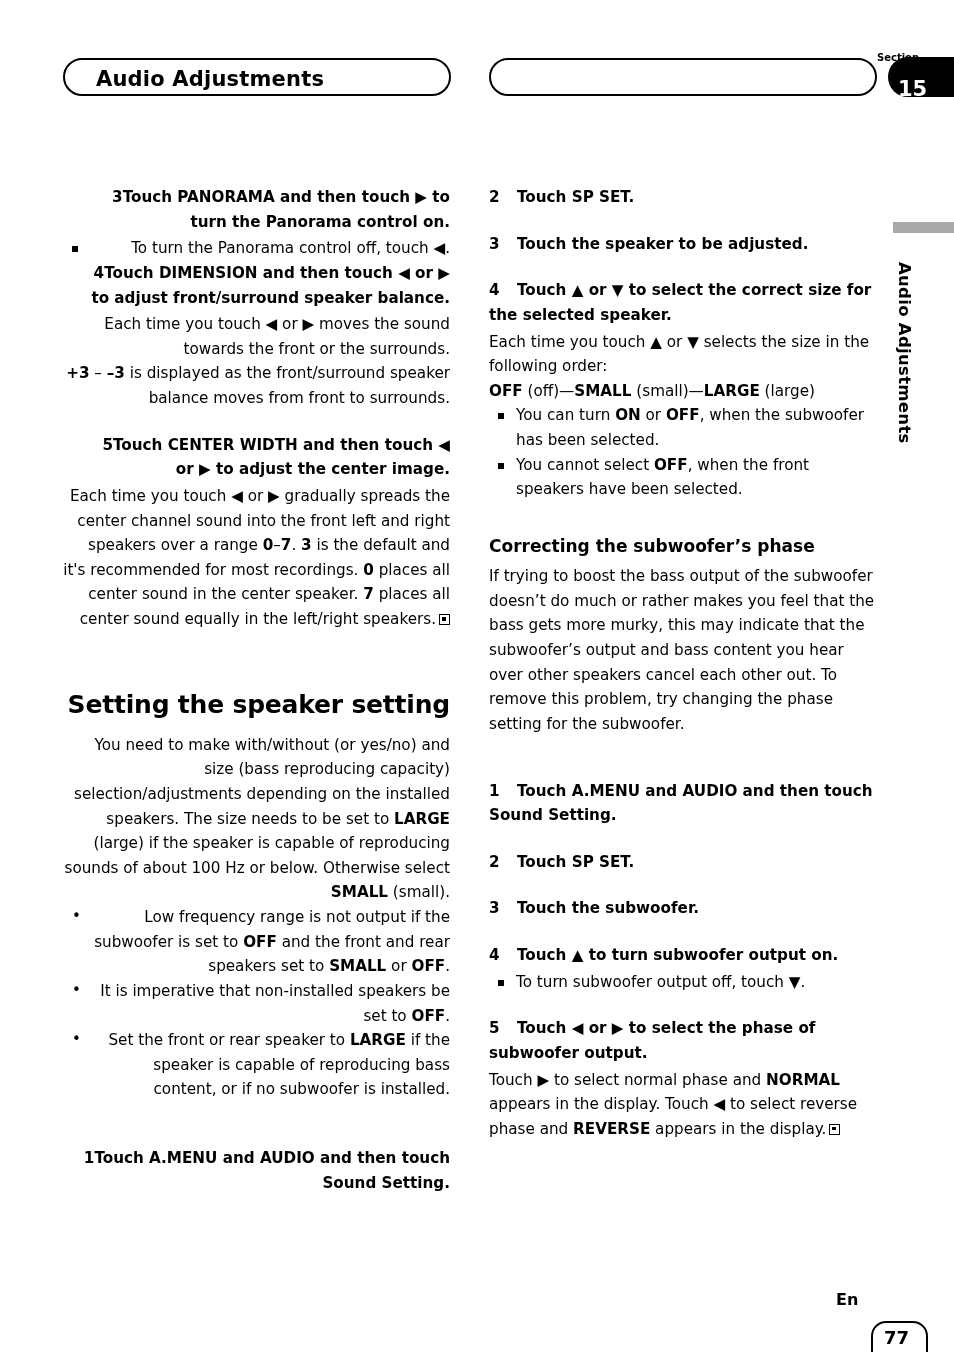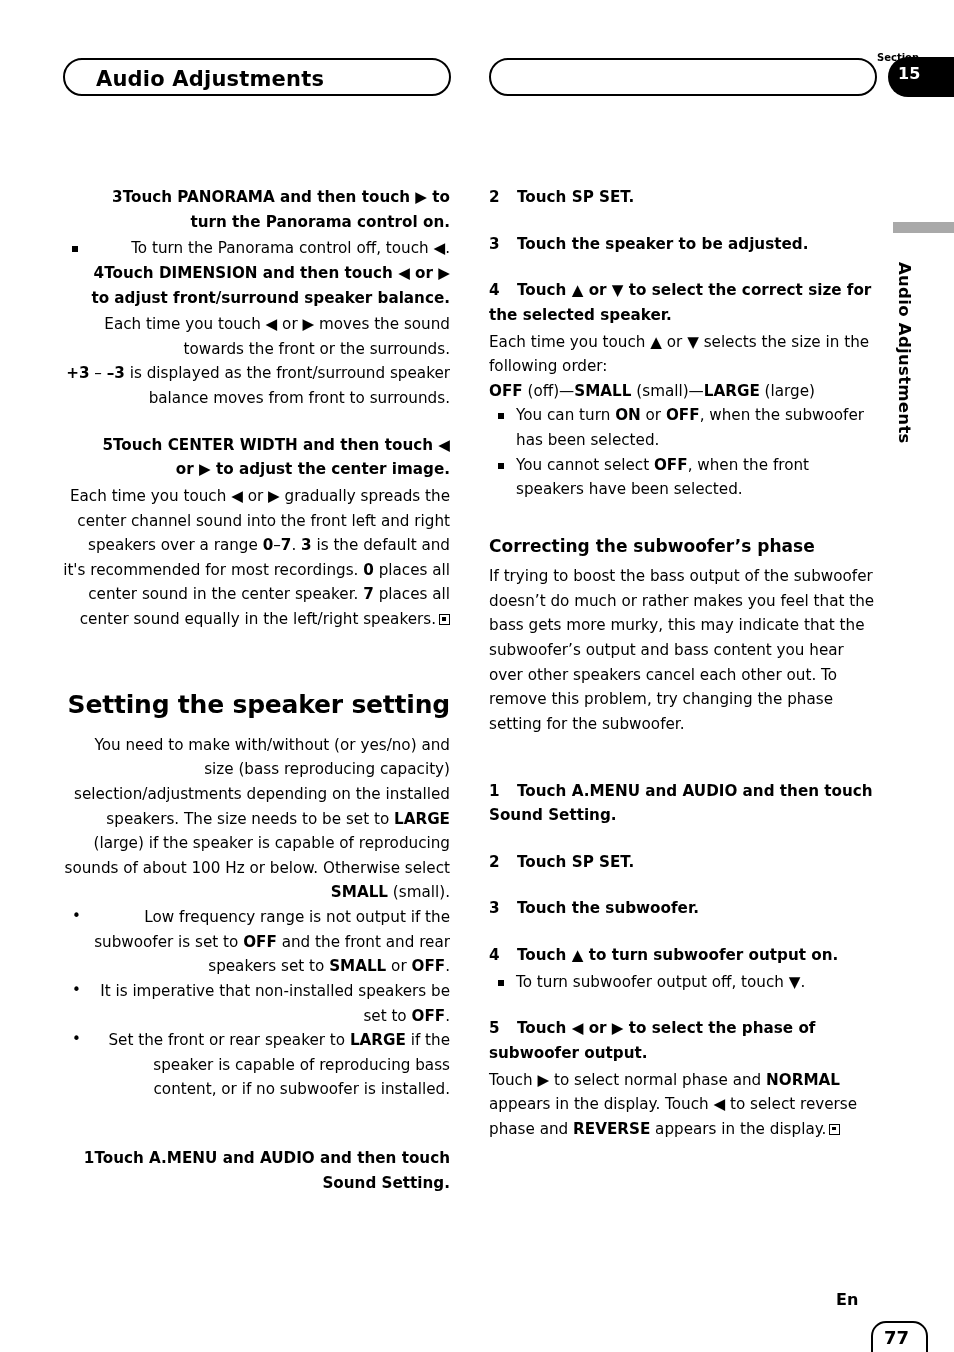--- a/index.html
+++ b/index.html
@@ -66,23 +66,23 @@
     left: 888px;
     top: 57px;
     width: 66px;
     height: 40px;
     background: #000;
     border-radius: 20px 0 0 20px;
   }
   .section-badge span {
     position: absolute;
     left: 10px;
-    top: 7px;
+    top: 20px;
     color: #fff;
-    font-size: 16px;
+    font-size: 21px;
     font-weight: bold;
   }
 
   
   .side-rule {
     position: absolute;
     left: 893px;
     top: 222px;
     width: 61px;
     height: 11px;

